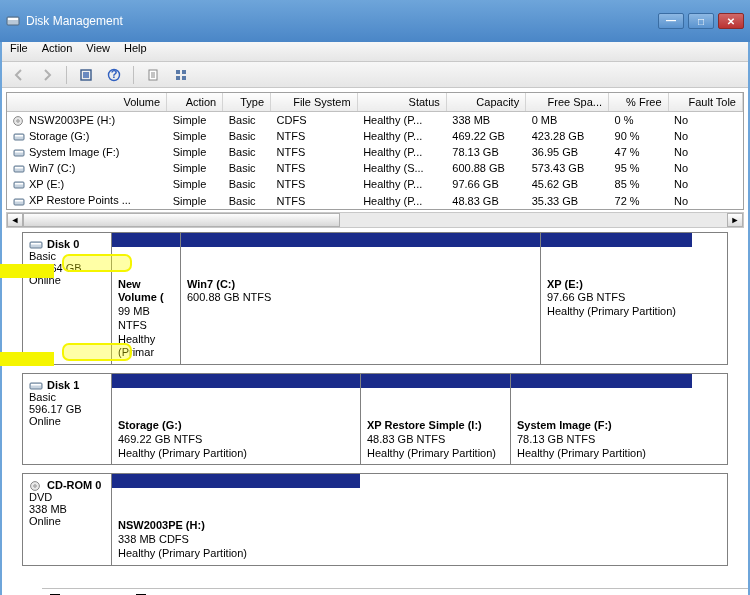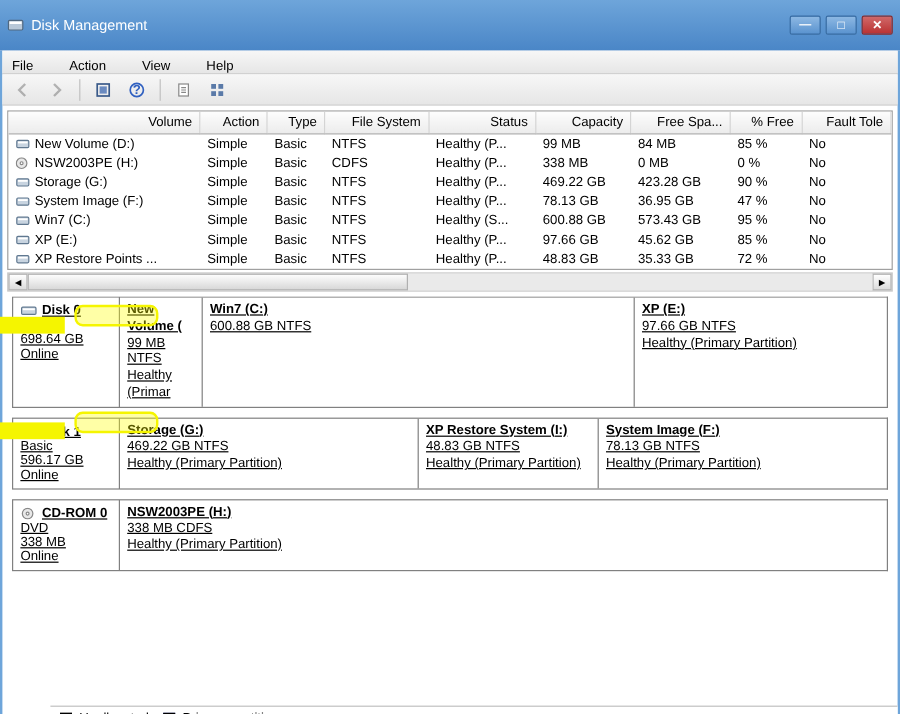--- a/index.html
+++ b/index.html
@@ -9,47 +9,47 @@
   .title-icon svg { width:14px; height:14px; }
   .title-text { font-size: 12px; }
   .win-btns { display: flex; gap: 4px; margin-left: auto; }
   .win-btn { width: 26px; height: 16px; border-radius: 2px; display: flex; align-items: center; justify-content: center; font-weight: bold; cursor: pointer; }
   .btn-min, .btn-max { background: linear-gradient(#8db8e3,#5a93cf); border: 1px solid #3a6da3; }
   .btn-close { background: linear-gradient(#d06868,#ba3232); border: 1px solid #8a2a2a; }
   .btn-min::before { content:"—"; color:#fff; font-size:10px; line-height:6px; }
   .btn-max::before { content:"□"; color:#fff; font-size:10px; }
   .btn-close::before { content:"✕"; color:#fff; font-size:10px; }
   .frame { border: 2px solid #6ea5da; border-top: none; height: calc(595px - 26px); background: #fff; }
-  .menubar { height: 20px; background: linear-gradient(#f7f7f7,#e6e6e6); border-bottom: 1px solid #c8c8c8; display: flex; align-items: flex-end; padding: 0 8px; gap: 30px; }
+  .menubar { height: 20px; background: linear-gradient(#f7f7f7,#e6e6e6); border-bottom: 1px solid #c8c8c8; display: flex; align-items: flex-start; padding: 0 8px; gap: 14px; }
   .menu-item { cursor: pointer; }
   .toolbar { height: 26px; background: linear-gradient(#f7f7f7,#e6e6e6); border-bottom: 1px solid #c8c8c8; display: flex; align-items: center; padding: 0 6px; gap: 6px; }
   .tbtn { width: 22px; height: 22px; display: flex; align-items: center; justify-content: center; border: 1px solid transparent; border-radius:2px; }
   .tbtn.disabled { opacity: 0.4; cursor:default; }
   .tbtn svg { width:14px; height:14px; }
   .tsep { width:1px; height:18px; background:#c0c0c0; margin:0 2px; }
   .content { display:flex; flex-direction:column; height: calc(100% - 46px); }
   
   .table-wrap { border: 1px solid #a0a0a0; margin: 4px 4px 2px 4px; overflow-x: auto; }
   table.vol { border-collapse: collapse; min-width: 700px; width: 100%; }
   .vol th { background: linear-gradient(#fdfdfd,#ececec); border-right: 1px solid #d4d4d4; border-bottom: 1px solid #c0c0c0; text-align: right; padding: 3px 6px; font-weight: normal; white-space: nowrap; }
   .vol td { padding: 2px 6px; white-space: nowrap; }
   .vol-ico { display:inline-block; width:12px; height:10px; margin-right:4px; vertical-align:middle; }
   .vol-ico svg, .disk-ico svg { width:100%; height:100%; }
   .hscroll-bar { height:16px; border:1px solid #c8c8c8; margin:0 4px 4px 4px; background:#f0f0f0; position:relative; display:flex; align-items:center; }
   .hscroll-btn { width:16px; height:14px; background:linear-gradient(#fff,#dcdcdc); border:1px solid #b0b0b0; font-size:9px; display:flex;align-items:center;justify-content:center; cursor:pointer; }
   .hscroll-track { flex:1; height:14px; background:#eaeaea; position:relative; }
   .hscroll-thumb { position:absolute; left:0; width:45%; height:14px; background:linear-gradient(#fdfdfd,#d8d8d8); border:1px solid #b0b0b0; }
   
-  .graphical { flex:1; margin: 0 8px; overflow:auto;text-decoration:underline; }
+  .graphical { flex:1; margin: 0 20px; overflow:auto; }
   .disk-row { display:flex; margin-bottom:8px; }
   .disk-info { width:90px; border:1px solid #808080; padding:5px 6px; background:#fff; position:relative; }
   .disk-info .dname { font-weight:bold; }
   .disk-ico { display:inline-block; width:14px; height:10px; margin-right:4px; vertical-align:middle; }
   .parts { flex:1; border:1px solid #808080; border-left:none; display:flex; }
-  .part { border-left:1px solid #808080; flex:0 0 auto; display:flex; flex-direction:row; }
+  .part { border-left:1px solid #808080; flex:0 0 auto; display:flex; flex-direction:column;gap:27px; }
   .part:first-child { border-left:none; }
   .part-head { height:14px; background:#1a2b8a; }
   .part-body { padding:4px 6px; font-size:11px; line-height:1.25; overflow:hidden; }
   .part .pname { font-weight:bold; }
   
   .legend { border-top:1px solid #c0c0c0; padding:4px 8px; display:flex; align-items:center; gap:6px; background:#fff;margin-left:40px; }
   .swatch { width:10px; height:10px; display:inline-block; border:1px solid #000; }
   .sw-unalloc { background:#000; }
   .sw-primary { background:#1a2b8a; }
   
@@ -141,34 +141,20 @@
               <th>Status</th>
               <th>Capacity</th>
               <th>Free Spa...</th>
               <th>% Free</th>
               <th>Fault Tole</th>
             </tr>
           </thead>
         <tbody id="vol-body">
             <tr class="row">
               <td><span class="vol-ico"><svg viewBox="0 0 12 10">
-                    <rect x="1" y="2" width="10" height="6" rx="1" fill="#c8d4e0" stroke="#607890"></rect>
-                    <rect x="2" y="3" width="8" height="1.5" fill="#fff"></rect>
-                  </svg></span>New Volume (D:)</td>
-              <td>Simple</td>
-              <td>Basic</td>
-              <td>NTFS</td>
-              <td>Healthy (P...</td>
-              <td>99 MB</td>
-              <td>84 MB</td>
-              <td>85 %</td>
-              <td>No</td>
-            </tr>
-            <tr class="row">
-              <td><span class="vol-ico"><svg viewBox="0 0 12 10">
                     <circle cx="5" cy="5" r="4.4" fill="#e8e8e8" stroke="#888"></circle>
                     <circle cx="5" cy="5" r="1.2" fill="#fff" stroke="#888"></circle>
                   </svg></span>NSW2003PE (H:)</td>
               <td>Simple</td>
               <td>Basic</td>
               <td>CDFS</td>
               <td>Healthy (P...</td>
               <td>338 MB</td>
               <td>0 MB</td>
               <td>0 %</td>
@@ -307,21 +293,21 @@
               <div class="part-head"></div>
               <div class="part-body">
                 <div class="pname">Storage  (G:)</div>
                 <div>469.22 GB NTFS</div>
                 <div>Healthy (Primary Partition)</div>
               </div>
             </div>
             <div class="part" style="width: 150px;">
               <div class="part-head"></div>
               <div class="part-body">
-                <div class="pname">XP Restore System  (I:)</div>
+                <div class="pname">XP Restore Simple  (I:)</div>
                 <div>48.83 GB NTFS</div>
                 <div>Healthy (Primary Partition)</div>
               </div>
             </div>
             <div class="part" style="width: 182px;">
               <div class="part-head"></div>
               <div class="part-body">
                 <div class="pname">System Image  (F:)</div>
                 <div>78.13 GB NTFS</div>
                 <div>Healthy (Primary Partition)</div>

